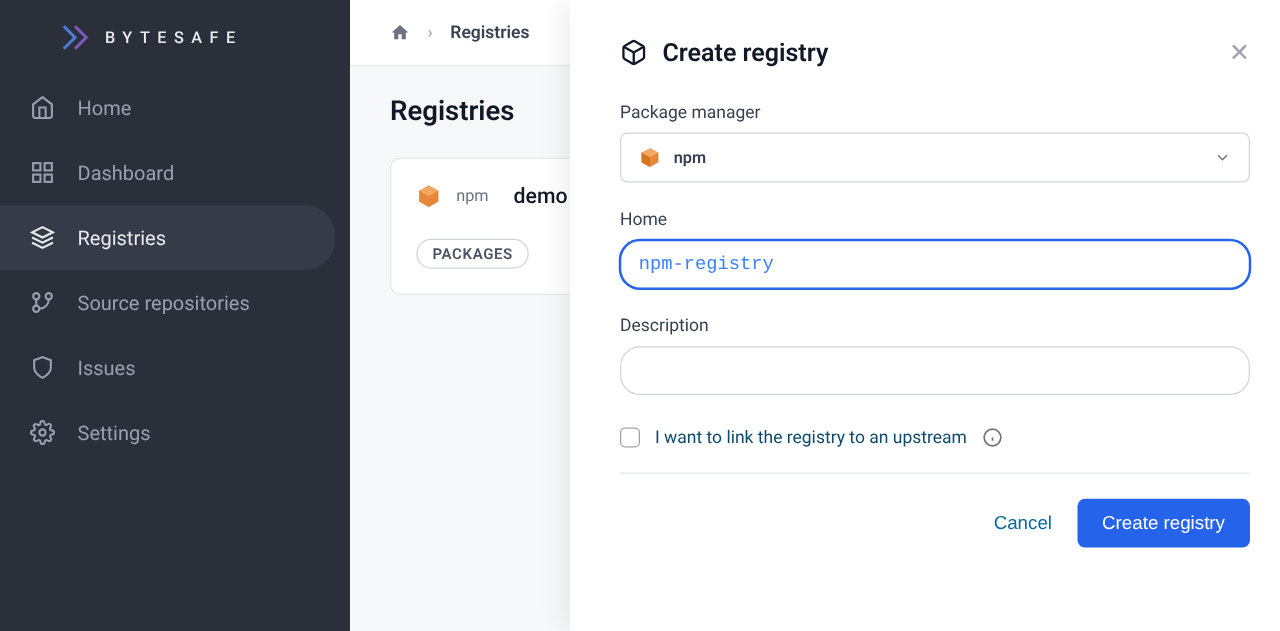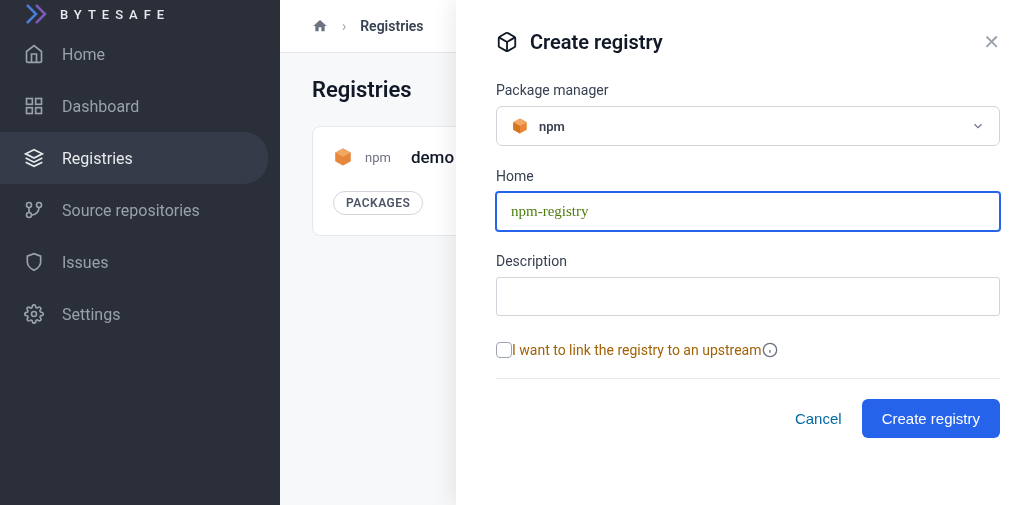--- a/index.html
+++ b/index.html
@@ -18,22 +18,23 @@
     .sidebar {
       width: 280px;
       background: #2a2f3a;
       height: 100%;
       padding-top: 0;
       flex-shrink: 0;
     }
     .logo-section {
       display: flex;
       align-items: center;
-      padding: 2px 24px;
+      padding: 18px 24px;
       gap: 12px;
+      margin-left: 24px;
     }
     .logo-icon {
       width: 24px;
       height: 24px;
     }
     .logo-text {
       color: #e8eaed;
       font-size: 13px;
       letter-spacing: 6px;
       font-weight: 500;
@@ -184,36 +185,37 @@
     .select-value {
       display: flex;
       align-items: center;
       gap: 10px;
       font-size: 13px;
       color: #374151;
     }
     .text-input {
       width: 100%;
       border: 1px solid #d1d5db;
-      border-radius: 3px;
+      border-radius: 16px;
       padding: 10px 14px;
       font-size: 15px;
-      color: #4d7c0f;
+      color: #3b82f6;
       outline: none;
-      font-family: Liberation Serif, serif;
+      font-family: Liberation Mono, monospace;
     }
     .text-input.focused {
       border-color: #2563eb;
       box-shadow: 0 0 0 1px #2563eb;
     }
     .checkbox-row {
       display: flex;
       align-items: center;
+      gap: 12px;
       font-size: 14px;
-      color: #a16207;
+      color: #0c4a6e;
       margin-bottom: 20px;
       margin-top: 4px;
     }
     .checkbox {
       width: 16px;
       height: 16px;
       border: 1.5px solid #9ca3af;
       border-radius: 4px;
       cursor: pointer;
     }

